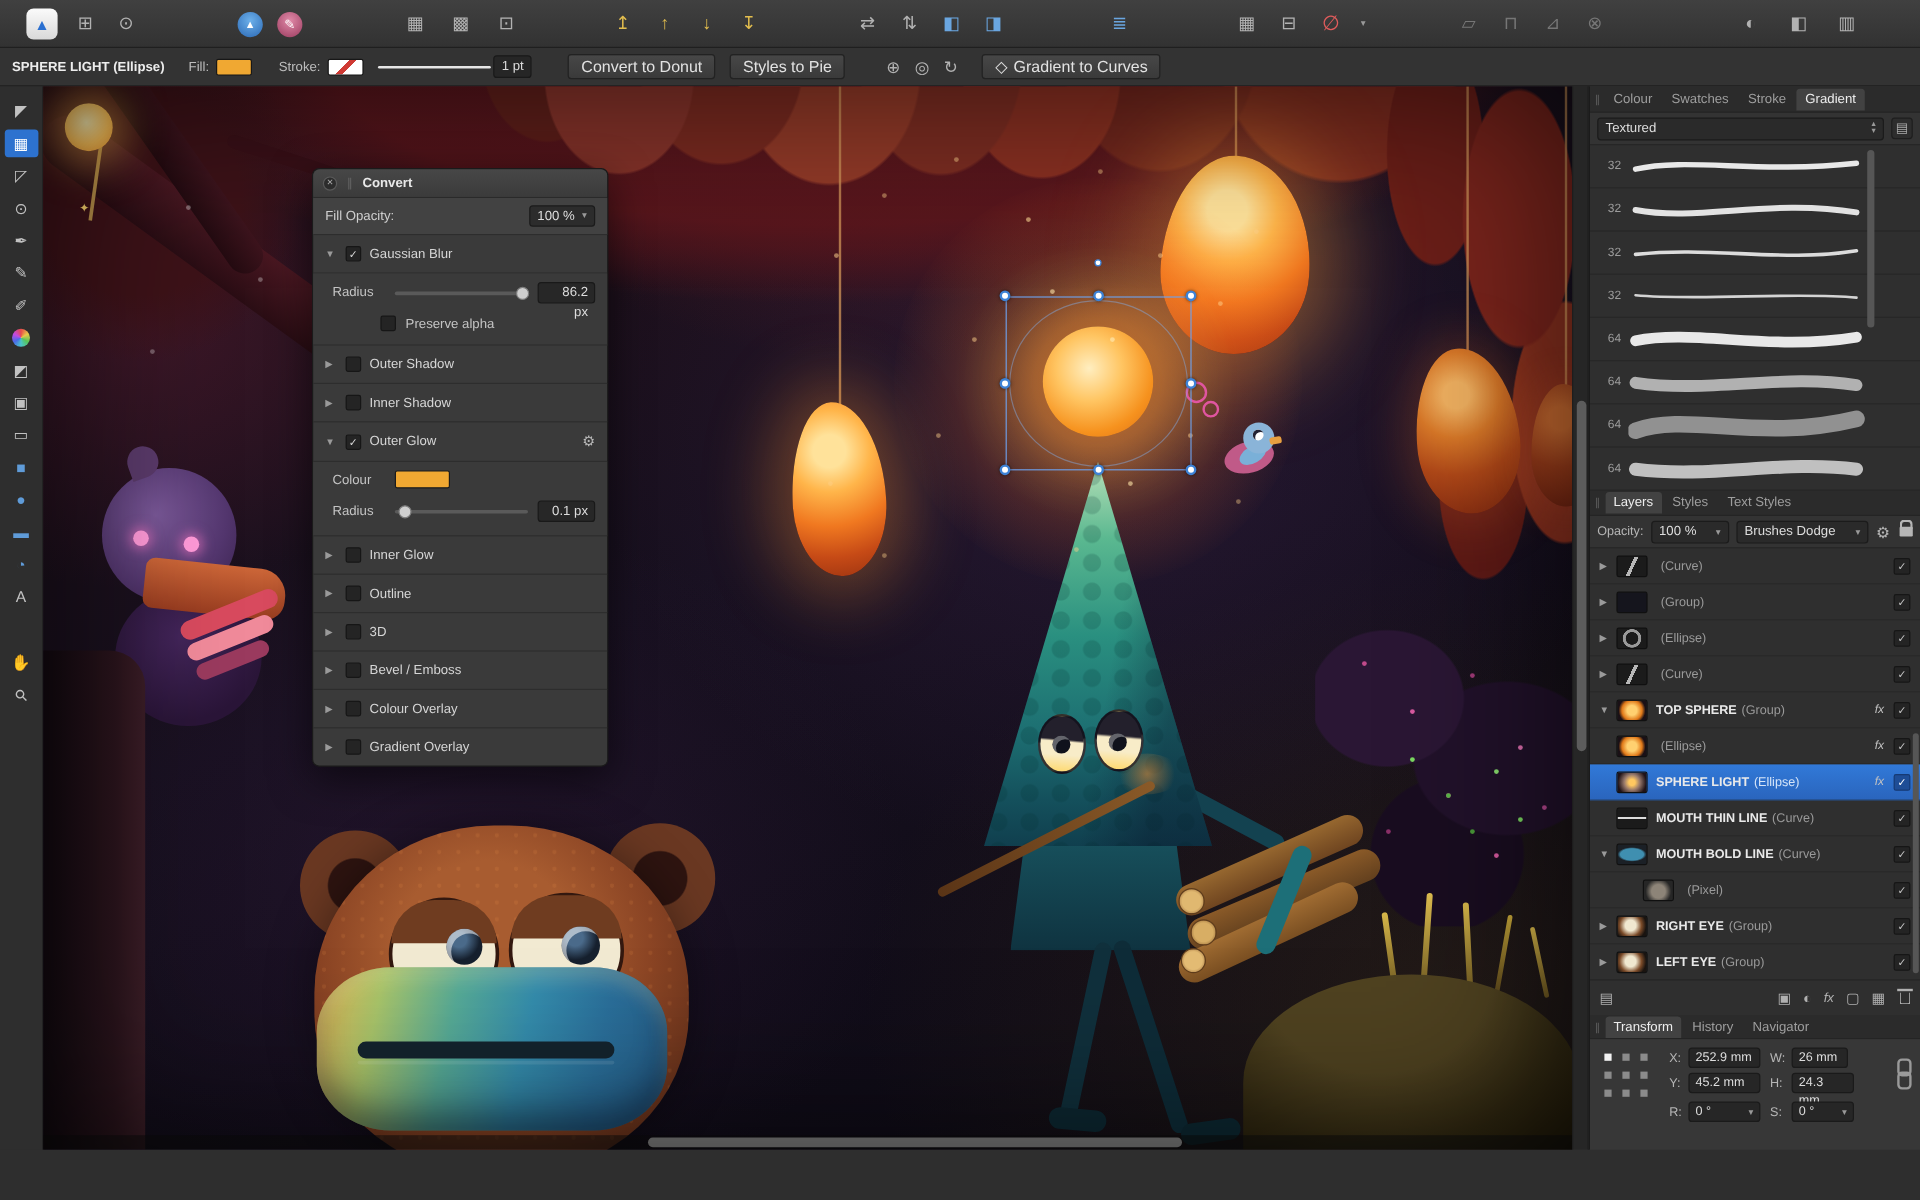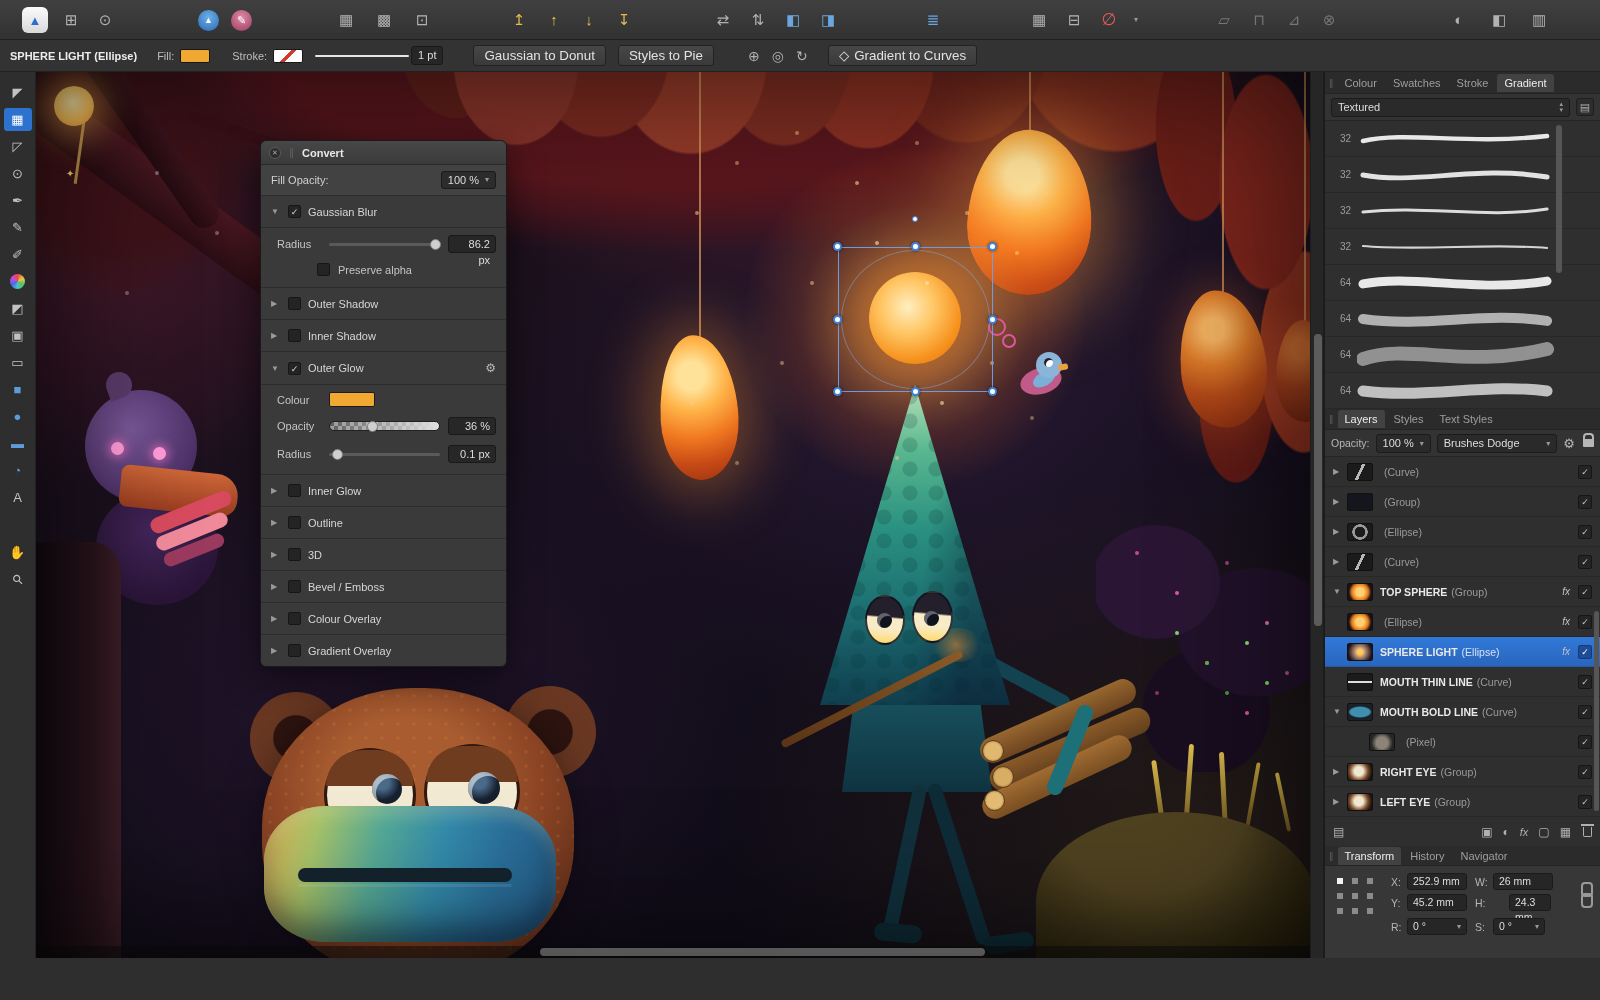--- a/index.html
+++ b/index.html
@@ -87,21 +87,21 @@
   .eselect{margin-left:auto;background:#2c2c2c;border:1px solid #1b1b1b;border-radius:3px;height:18px;line-height:16px;padding:0 6px;display:flex;align-items:center;gap:6px;color:#ddd}
   .chev{font-size:8px;color:#999}
 
   
   .right{position:absolute;left:1324px;top:72px;width:276px;height:886px;background:#333;border-left:1px solid #1b1b1b;display:flex;flex-direction:column}
   .tabs{height:22px;background:#2b2b2b;display:flex;align-items:center;gap:2px;padding:0 4px;border-bottom:1px solid #242424;flex:none}
   .grip{color:#616161;font-size:9px;margin-right:2px}
   .tab{padding:3px 7px;color:#9e9e9e}
   .tab.active{background:#424242;color:#ededed;border-radius:3px 3px 0 0}
   .brush-cat{height:26px;display:flex;align-items:center;gap:6px;padding:0 6px;flex:none;background:#333}
-  .select{background:#2a2a2a;border:1px solid #1b1b1b;border-radius:3px;height:19px;display:flex;align-items:center;padding:0 6px;gap:6px;color:#ddd}
+  .select{background:#2a2a2a;border:1px solid #1b1b1b;border-radius:3px;height:19px;display:flex;align-items:center;padding:0 6px;gap:16px;color:#ddd}
   .select .lab{flex:1}
   .stepper{display:flex;flex-direction:column;line-height:6px;font-size:7px;color:#999}
   .panelmenu{width:18px;height:18px;border:1px solid #1e1e1e;background:#2d2d2d;border-radius:3px;color:#aaa;text-align:center;line-height:17px;font-size:11px}
   .brushlist{height:288px;background:#2f2f2f;position:relative;flex:none;border-top:1px solid #262626}
   .brow{height:36px;display:flex;align-items:center;border-bottom:1px solid #272727;padding-left:2px}
   .bsize{width:30px;text-align:right;padding-right:6px;color:#9c9c9c;font-size:10px}
   .bstroke{width:198px;height:32px}
   .bscroll{position:absolute;right:38px;top:4px;width:6px;height:148px;border-radius:3px;background:#565656}
   .blendrow{height:26px;display:flex;align-items:center;gap:6px;padding:0 6px;flex:none;background:#333}
   .olabel{color:#b6b6b6;font-size:10.5px}
@@ -212,21 +212,21 @@
   </div>
 
   <div class="ctb">
     <span class="sel-label">SPHERE LIGHT (Ellipse)</span>
     <span class="clab" style="margin-left:20px">Fill:</span>
     <span class="swatch sw-fill" style="margin-left:6px"></span>
     <span class="clab" style="margin-left:22px">Stroke:</span>
     <span class="swatch sw-stroke" style="margin-left:6px"></span>
     <span class="stroke-prev" style="margin-left:10px"></span>
     <span class="vbox">1 pt</span>
-    <button class="cbtn" style="margin-left:30px">Gaussian to Donut</button>
+    <button class="cbtn" style="margin-left:30px">Convert to Donut</button>
     <button class="cbtn" style="margin-left:12px">Styles to Pie</button>
     <span class="ctbi" style="margin-left:28px">⊕</span>
     <span class="ctbi">◎</span>
     <span class="ctbi">↻</span>
     <button class="cbtn" style="margin-left:14px">
         <span>◇</span>
         <span>Gradient to Curves</span>
       </button>
   </div>
 
@@ -446,27 +446,20 @@
       <span class="echk">✓</span>
       <span class="esname">Outer Glow</span>
       <span class="egear">⚙</span>
     </div>
     <div class="ebody">
       <div class="ectl">
         <span class="eclabel">Colour</span>
         <span class="eswatch"></span>
       </div>
       <div class="ectl">
-        <span class="eclabel">Opacity</span>
-        <span class="eops">
-            <span class="ethumb" style="left:34%;top:-1px"></span>
-          </span>
-        <span class="evbox">36 %</span>
-      </div>
-      <div class="ectl">
         <span class="eclabel">Radius</span>
         <span class="eslider">
             <span class="ethumb" style="left:3%"></span>
           </span>
         <span class="evbox">0.1 px</span>
       </div>
     </div>
 
     <div class="esec">
       <span class="etri">▶</span>
@@ -712,25 +705,25 @@
         <span class="adot"></span>
           <span class="adot"></span>
           <span class="adot"></span>
         <span class="adot"></span>
           <span class="adot"></span>
           <span class="adot"></span>
       </div>
       <span class="tf-lab" style="left:66px;top:10px">X:</span>
       <span class="tf-in" style="left:82px;top:7px;width:60px">252.9 mm</span>
       <span class="tf-lab" style="left:150px;top:10px">W:</span>
-      <span class="tf-in" style="left:168px;top:7px;width:60px">26 mm</span>
+      <span class="tf-in" style="left:168px;top:7px;width:47px">26 mm</span>
       <span class="tf-lab" style="left:66px;top:31px">Y:</span>
       <span class="tf-in" style="left:82px;top:28px;width:60px">45.2 mm</span>
       <span class="tf-lab" style="left:150px;top:31px">H:</span>
-      <span class="tf-in" style="left:184px;top:28px;width:42px">24.3 mm</span>
+      <span class="tf-in" style="left:168px;top:28px;width:52px">24.3 mm</span>
       <span class="tf-lab" style="left:66px;top:55px">R:</span>
       <span class="tf-in tf-sel" style="left:82px;top:52px;width:60px">
           <span style="flex:1">0 °</span>
           <span class="chev">▾</span>
         </span>
       <span class="tf-lab" style="left:150px;top:55px">S:</span>
       <span class="tf-in tf-sel" style="left:168px;top:52px;width:52px">
           <span style="flex:1">0 °</span>
           <span class="chev">▾</span>
         </span>

